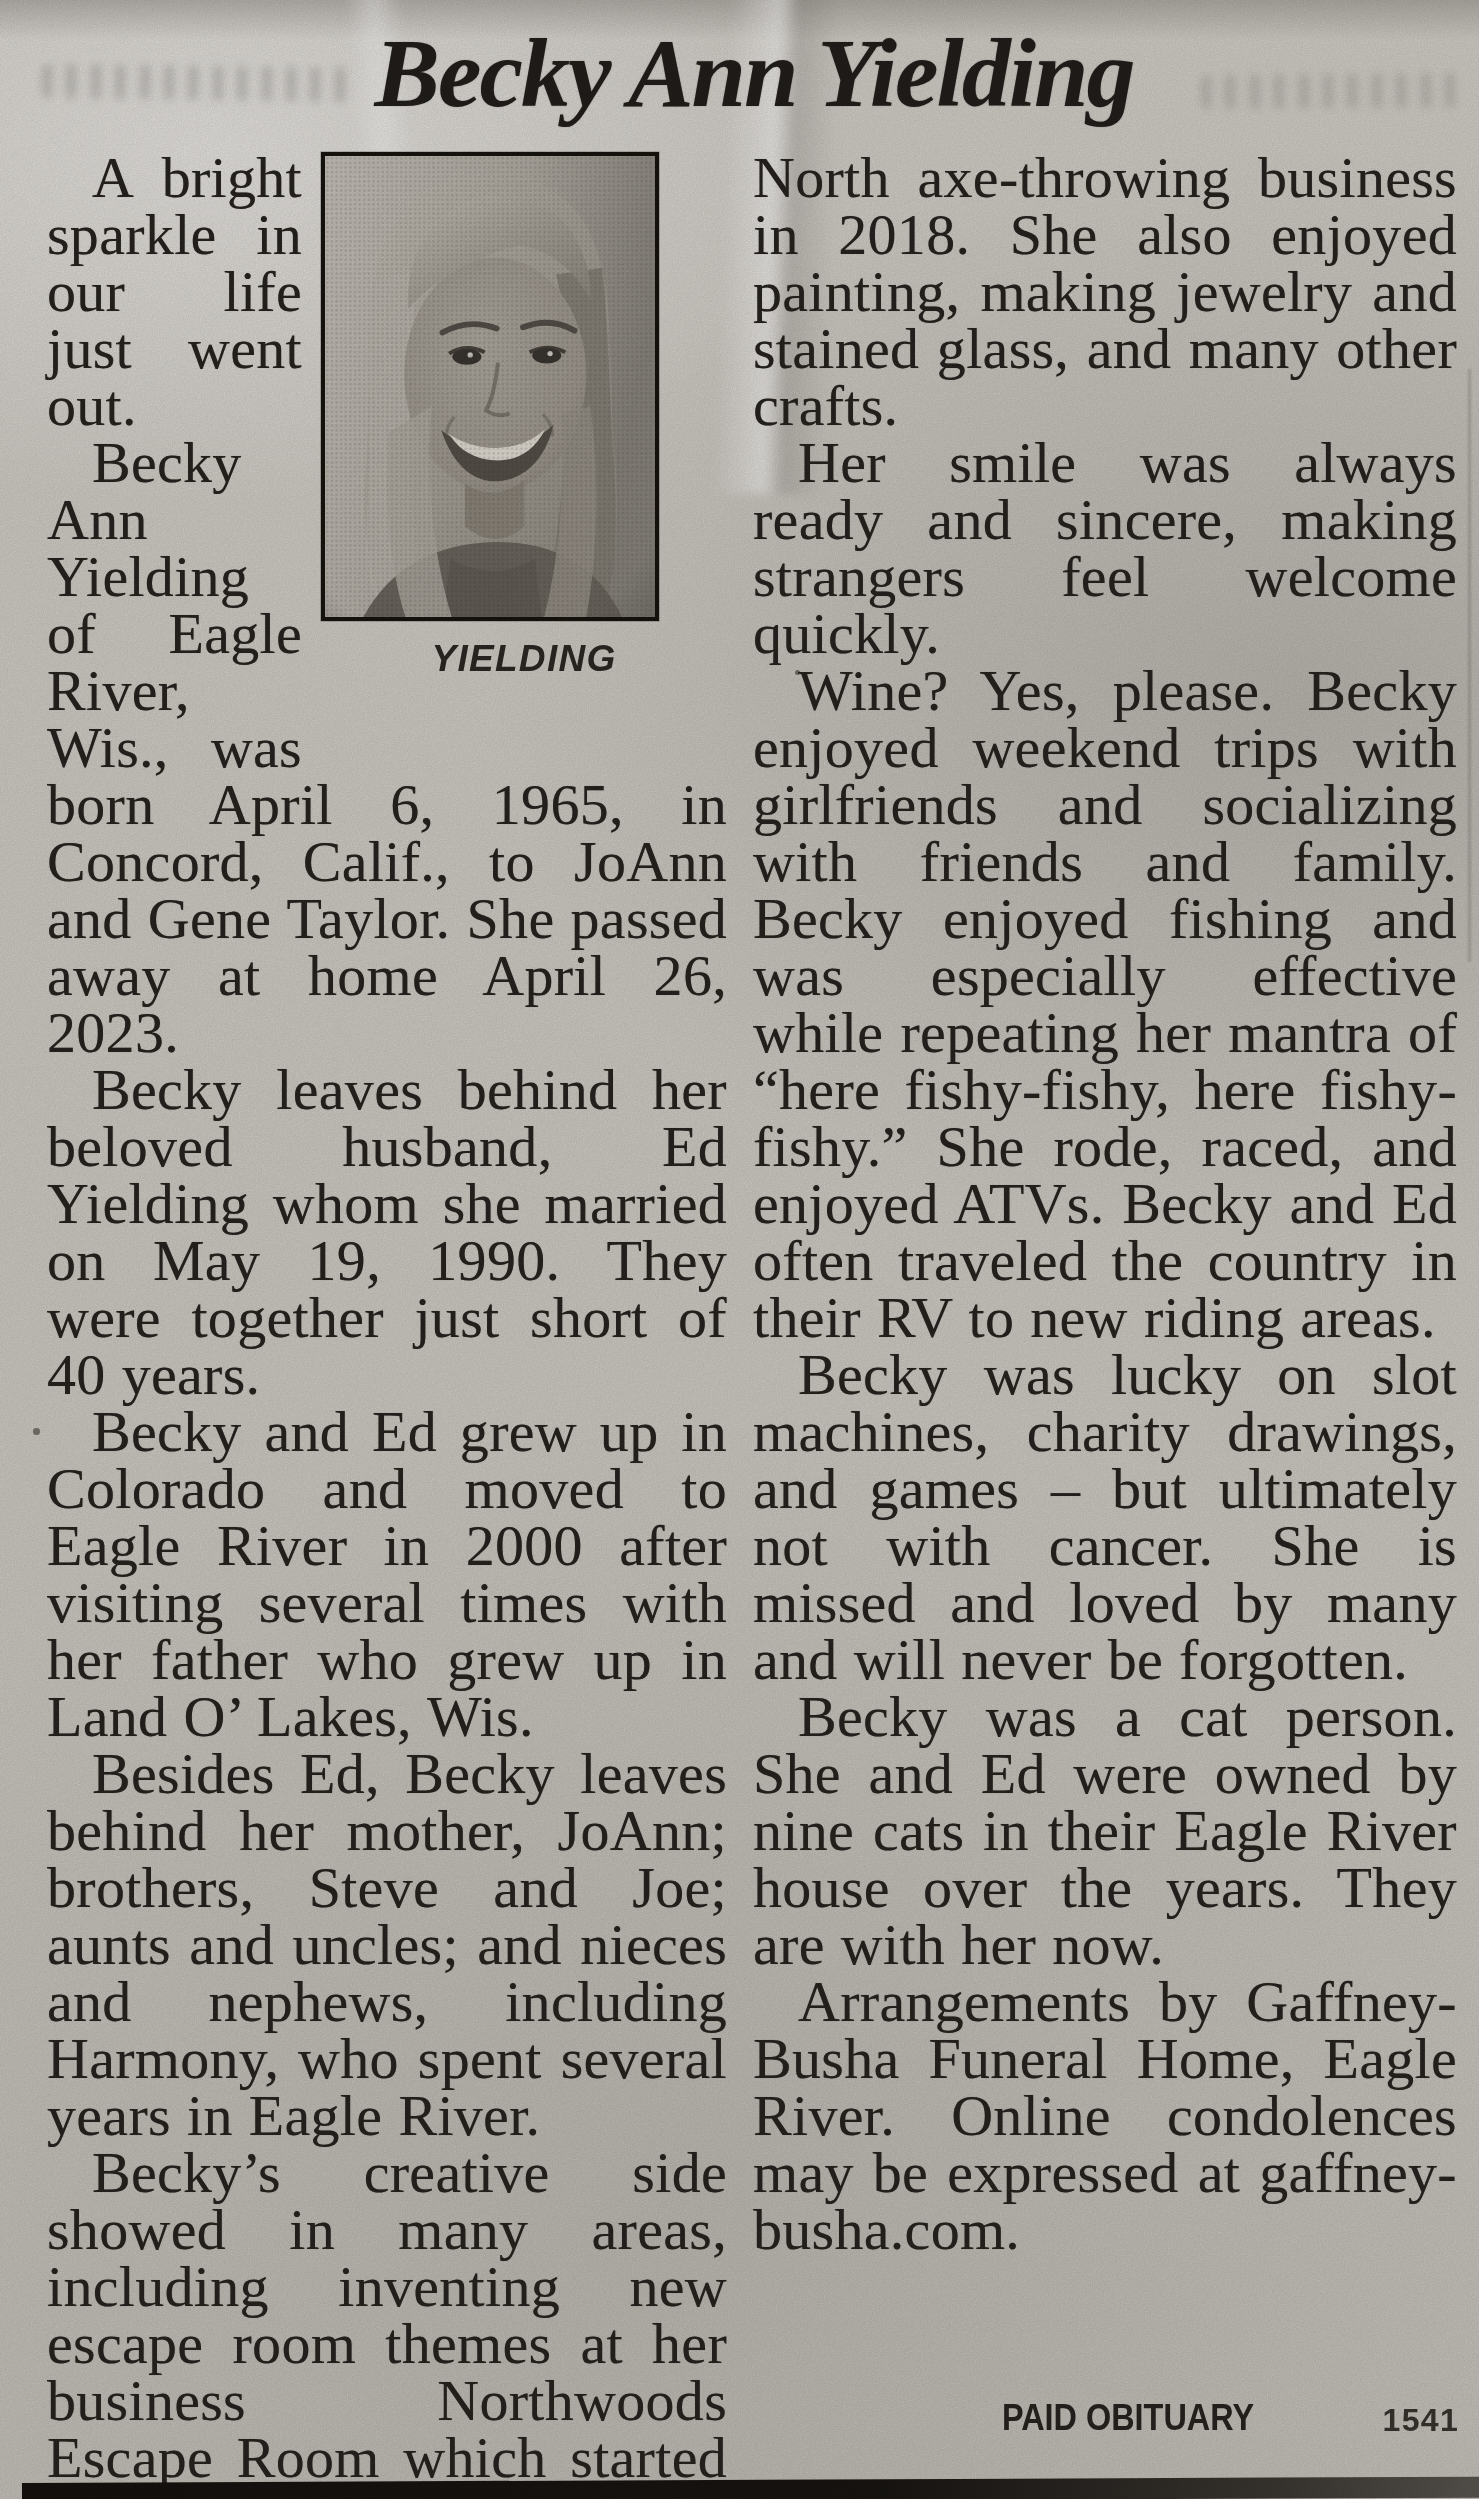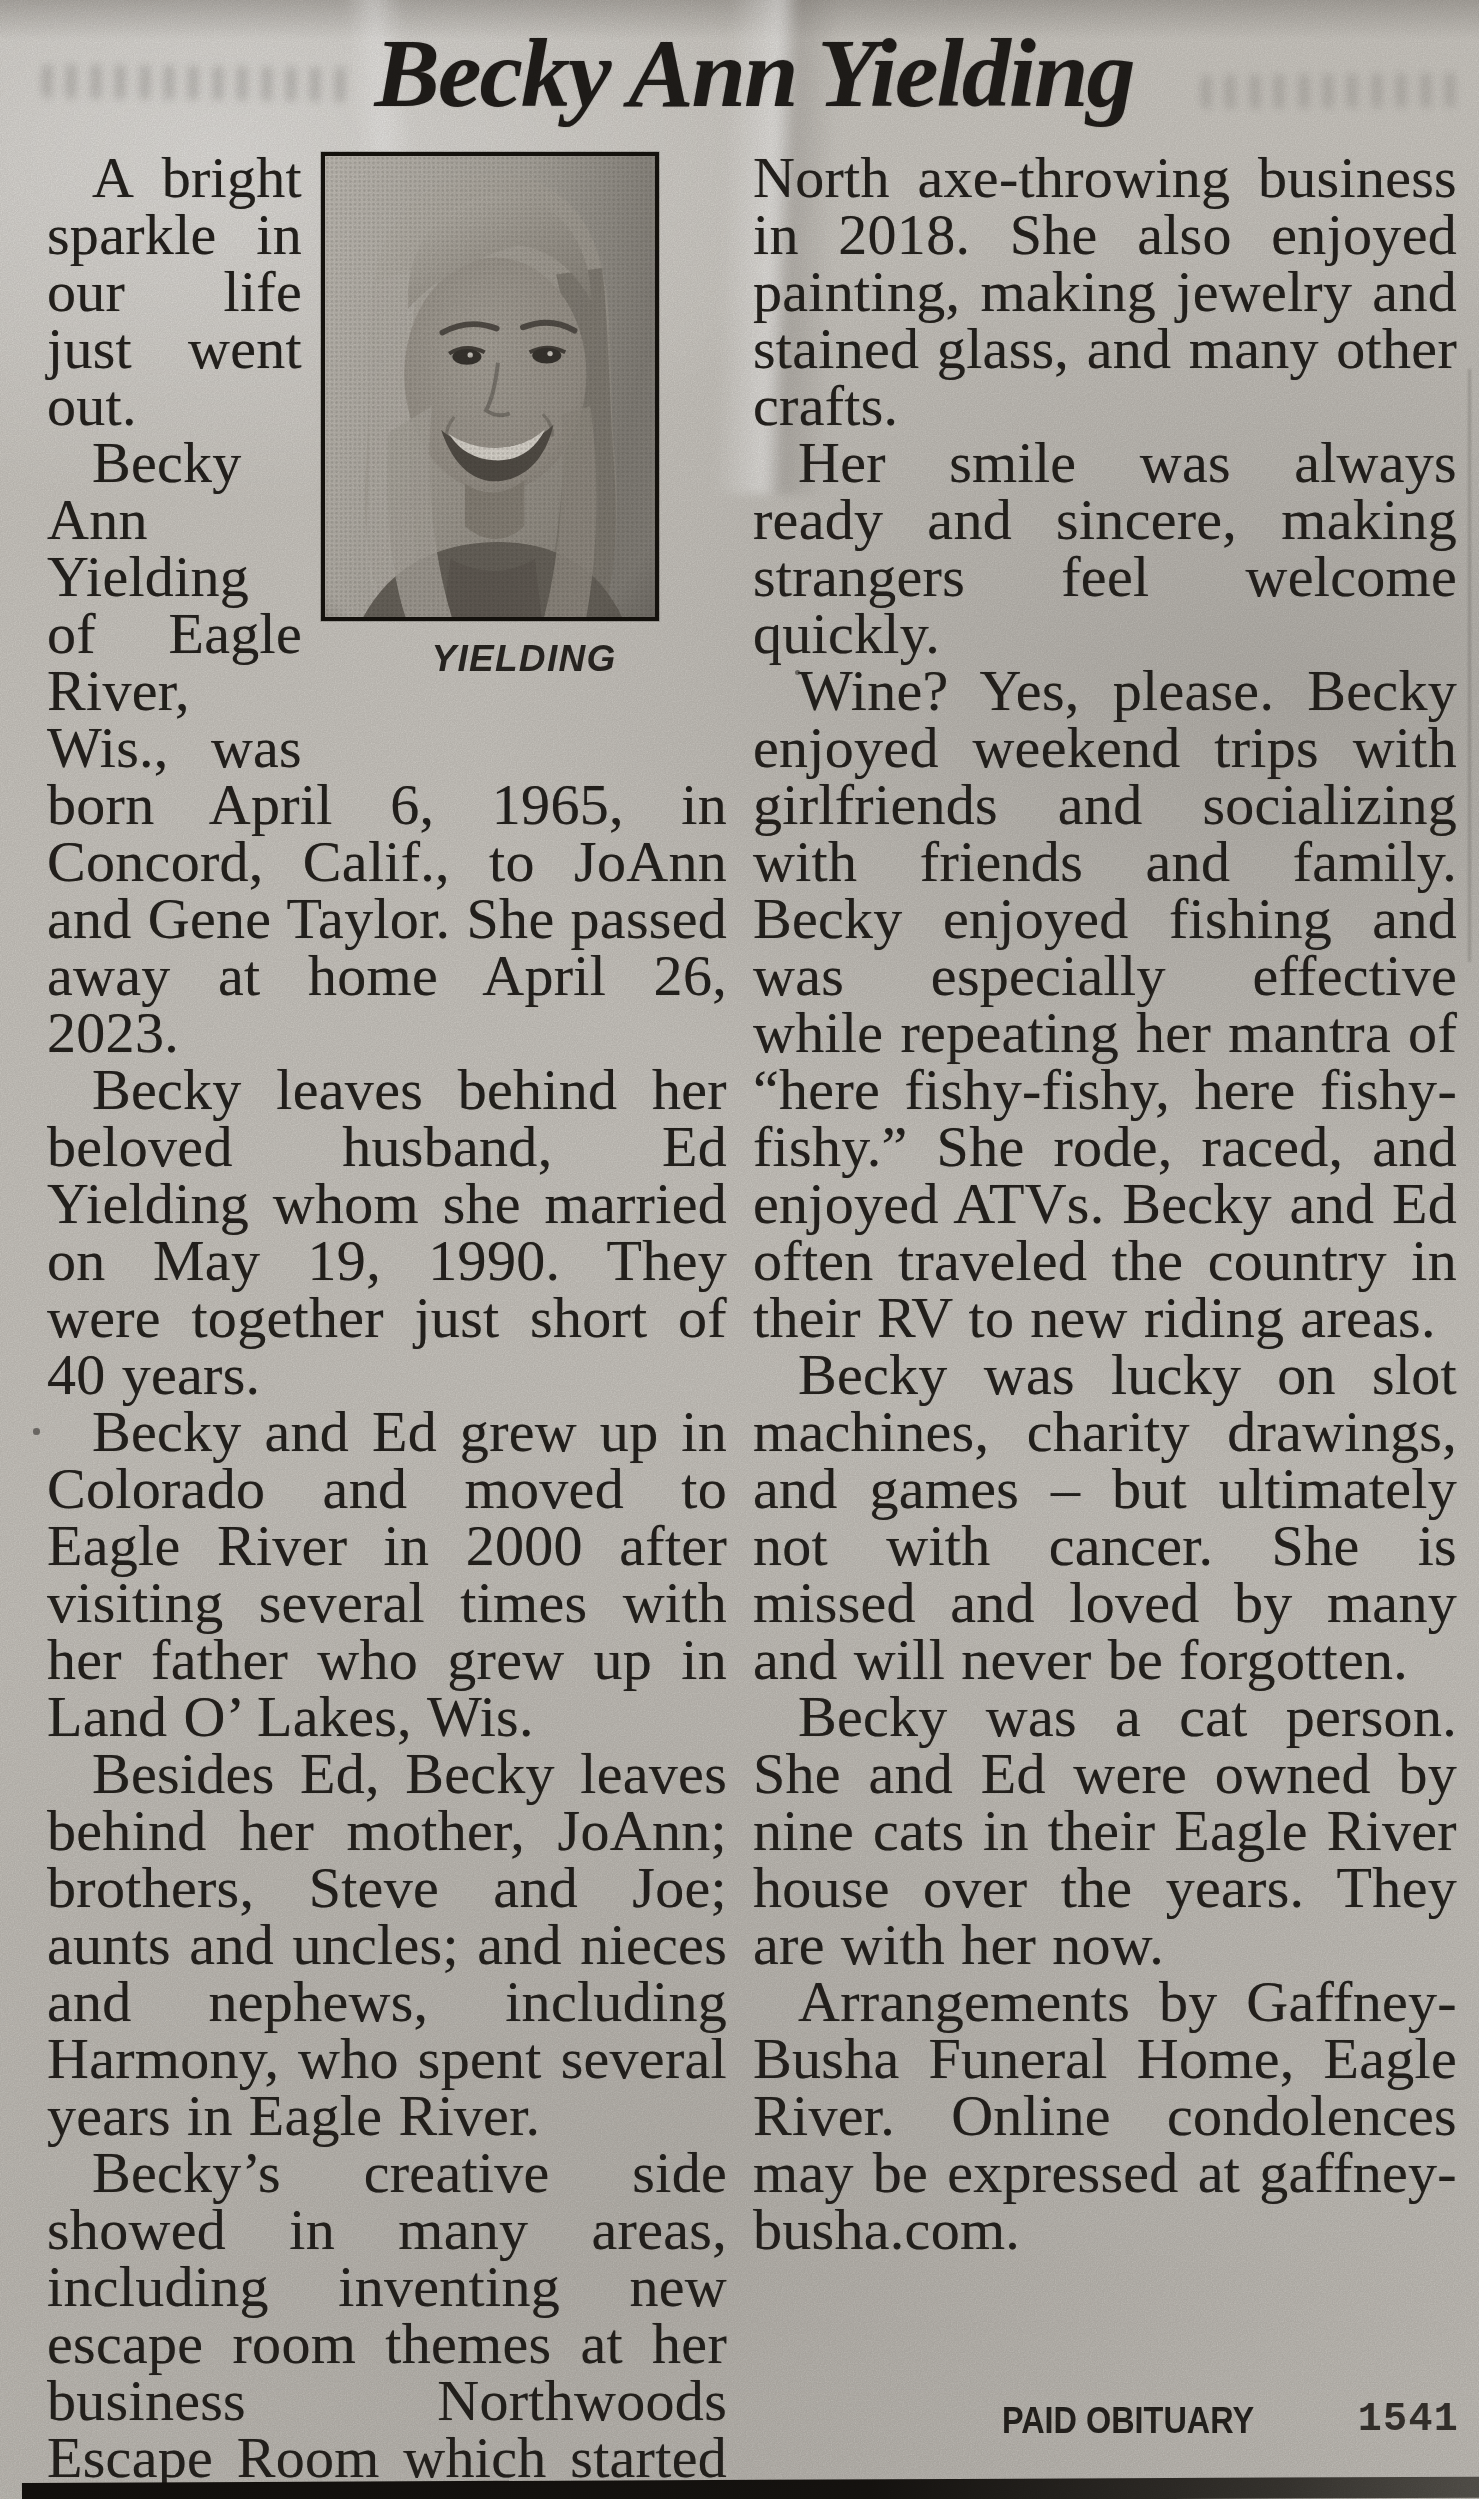--- a/index.html
+++ b/index.html
@@ -94,21 +94,21 @@
   .footer {
     position:absolute; top:2397px; left:1002px; width:457px;
     display:flex; align-items:flex-end;
     font-family:"Liberation Sans", sans-serif; font-weight:bold;gap:7px;
   }
   .paid {
     font-size:36px; letter-spacing:0;
     transform:scaleX(.9); transform-origin:left;
     color:#26231f; white-space:nowrap;
   }
-  .num { margin-left:auto; font-size:40px; letter-spacing:1.3px; color:#38342f;font-family:Liberation Mono, monospace; }
+  .num { margin-left:auto; font-size:32px; letter-spacing:1.3px; color:#38342f; }
 
   
   .scan-band {
     position:absolute; left:22.4px; right:-6.6px; bottom:-4px; height:21px;
     background:linear-gradient(90deg,#14110e 0%,#171411 58%,#3b3833 86%,#5b5852 100%);
     transform:rotate(-.25deg); transform-origin:left center;
   }
 
   
   .speck { position:absolute; background:#2e2a26; border-radius:50%; opacity:.55; }

